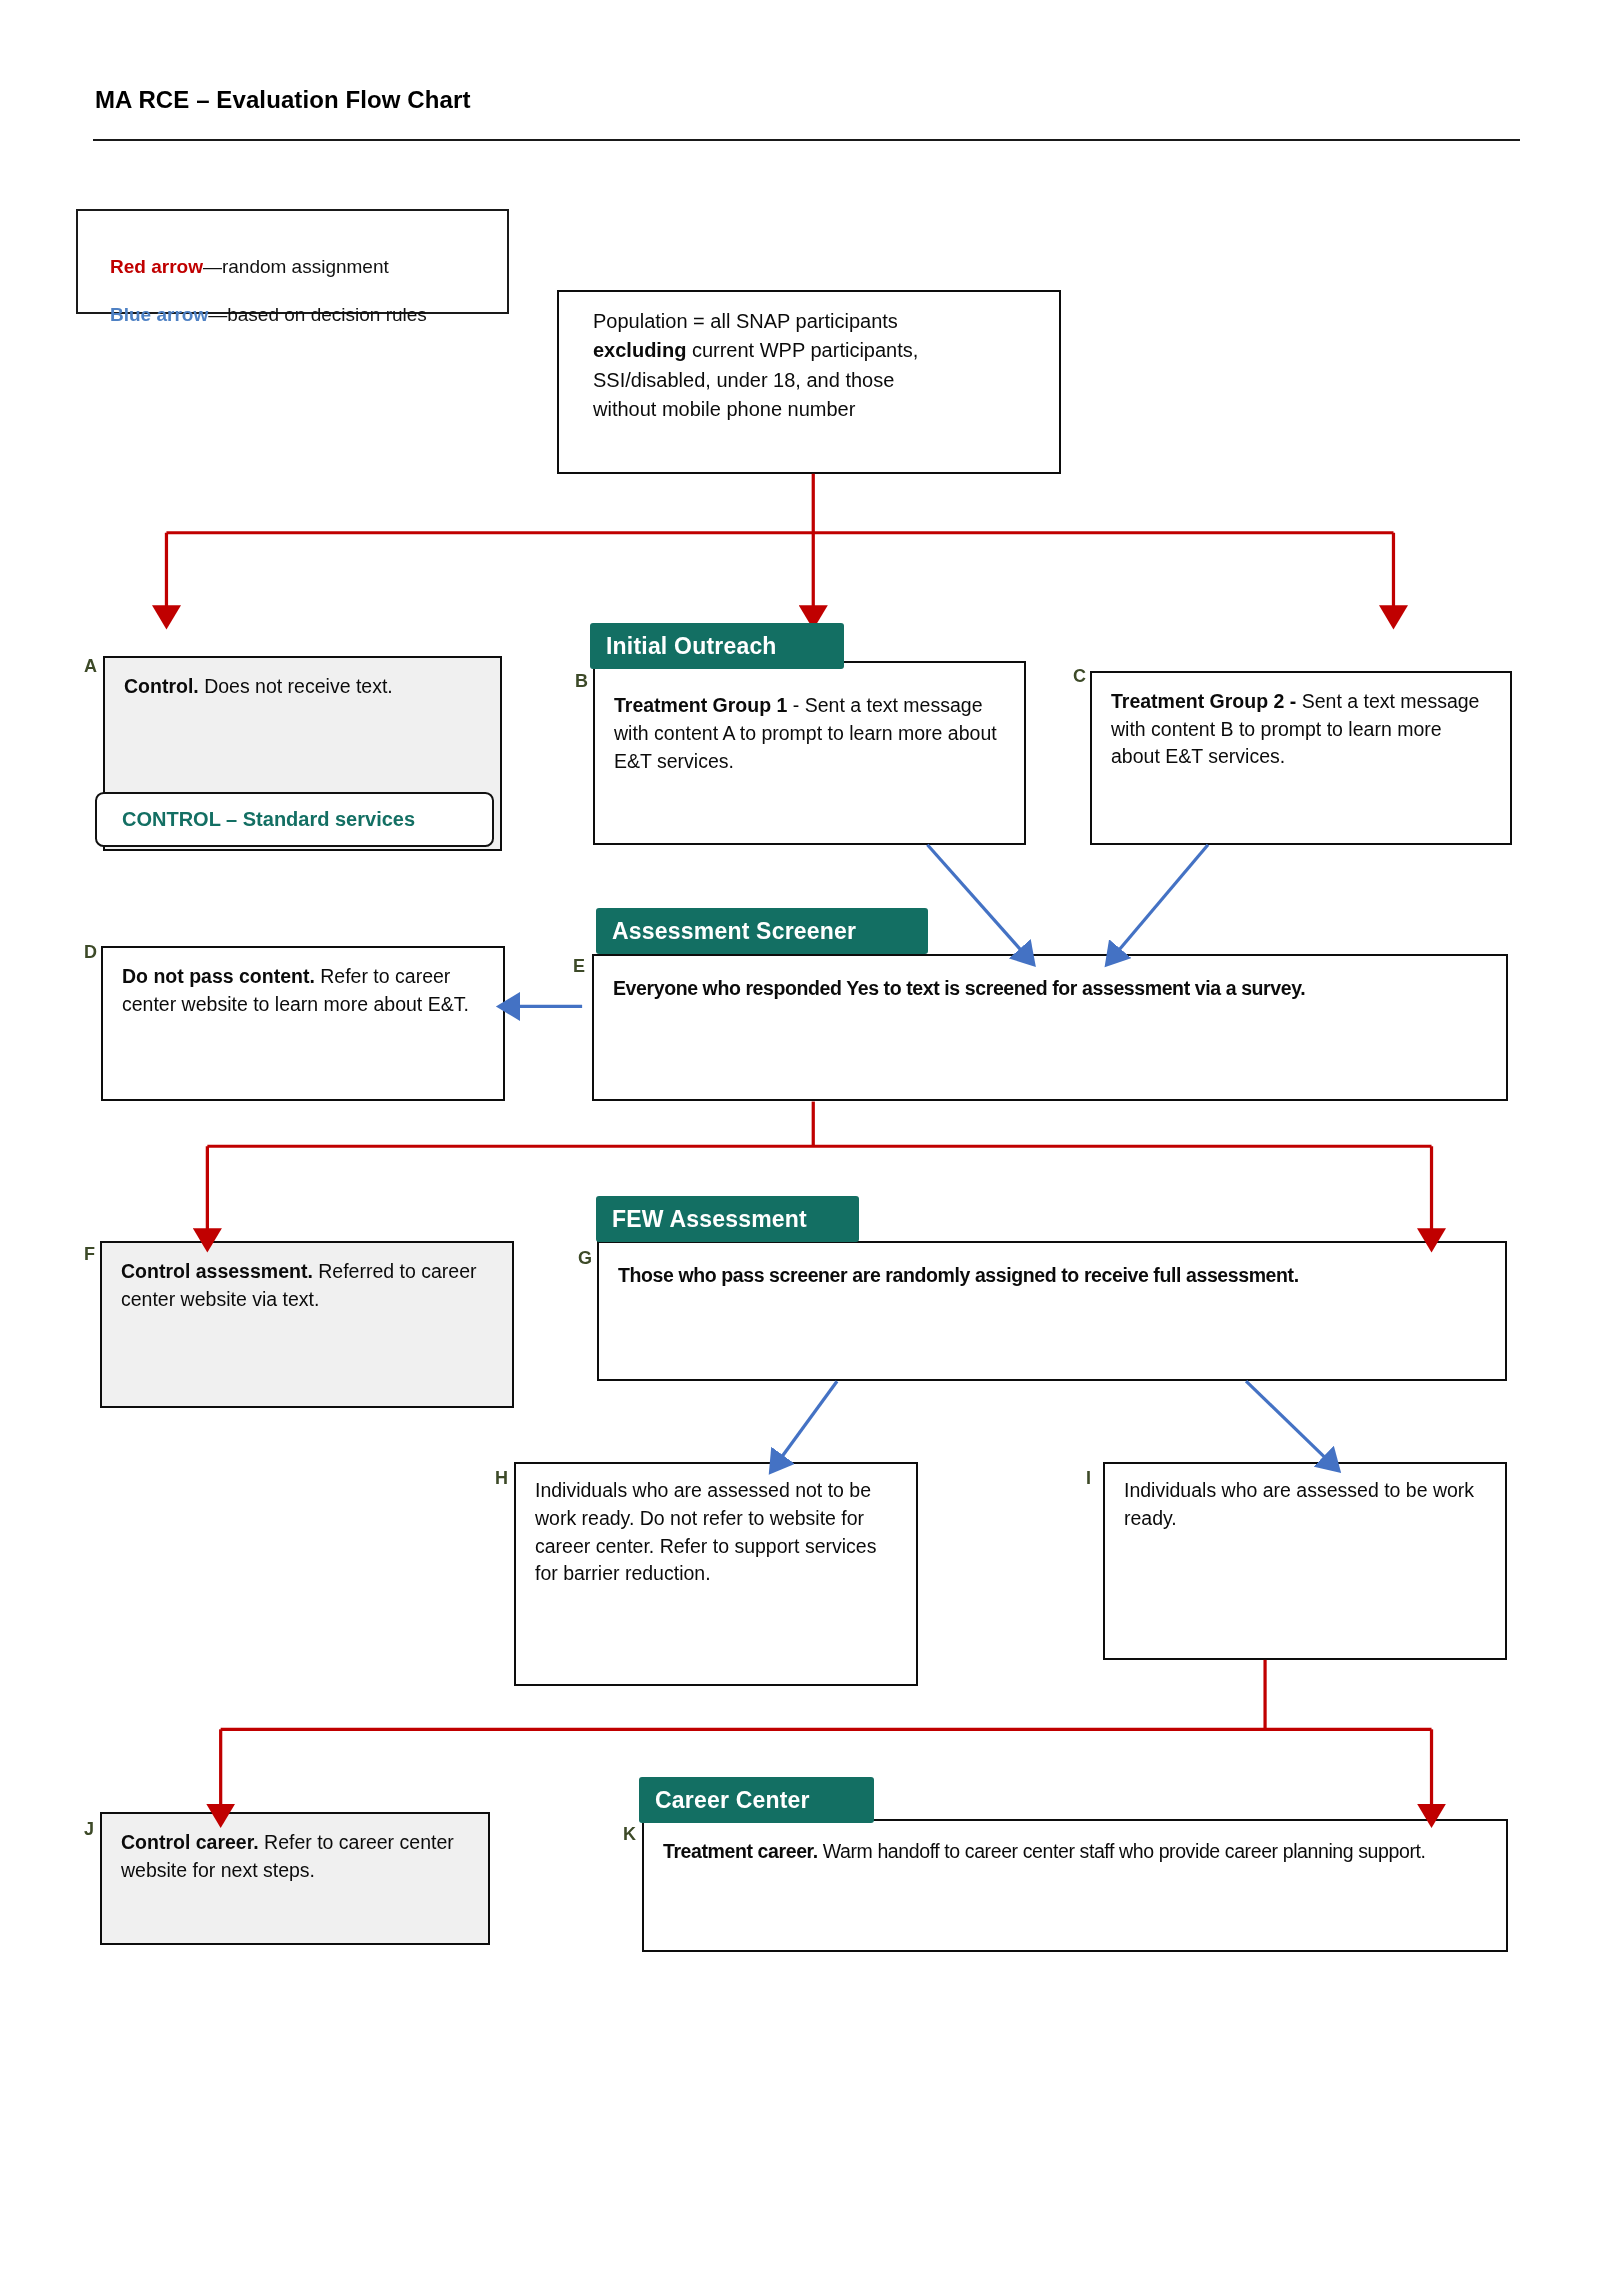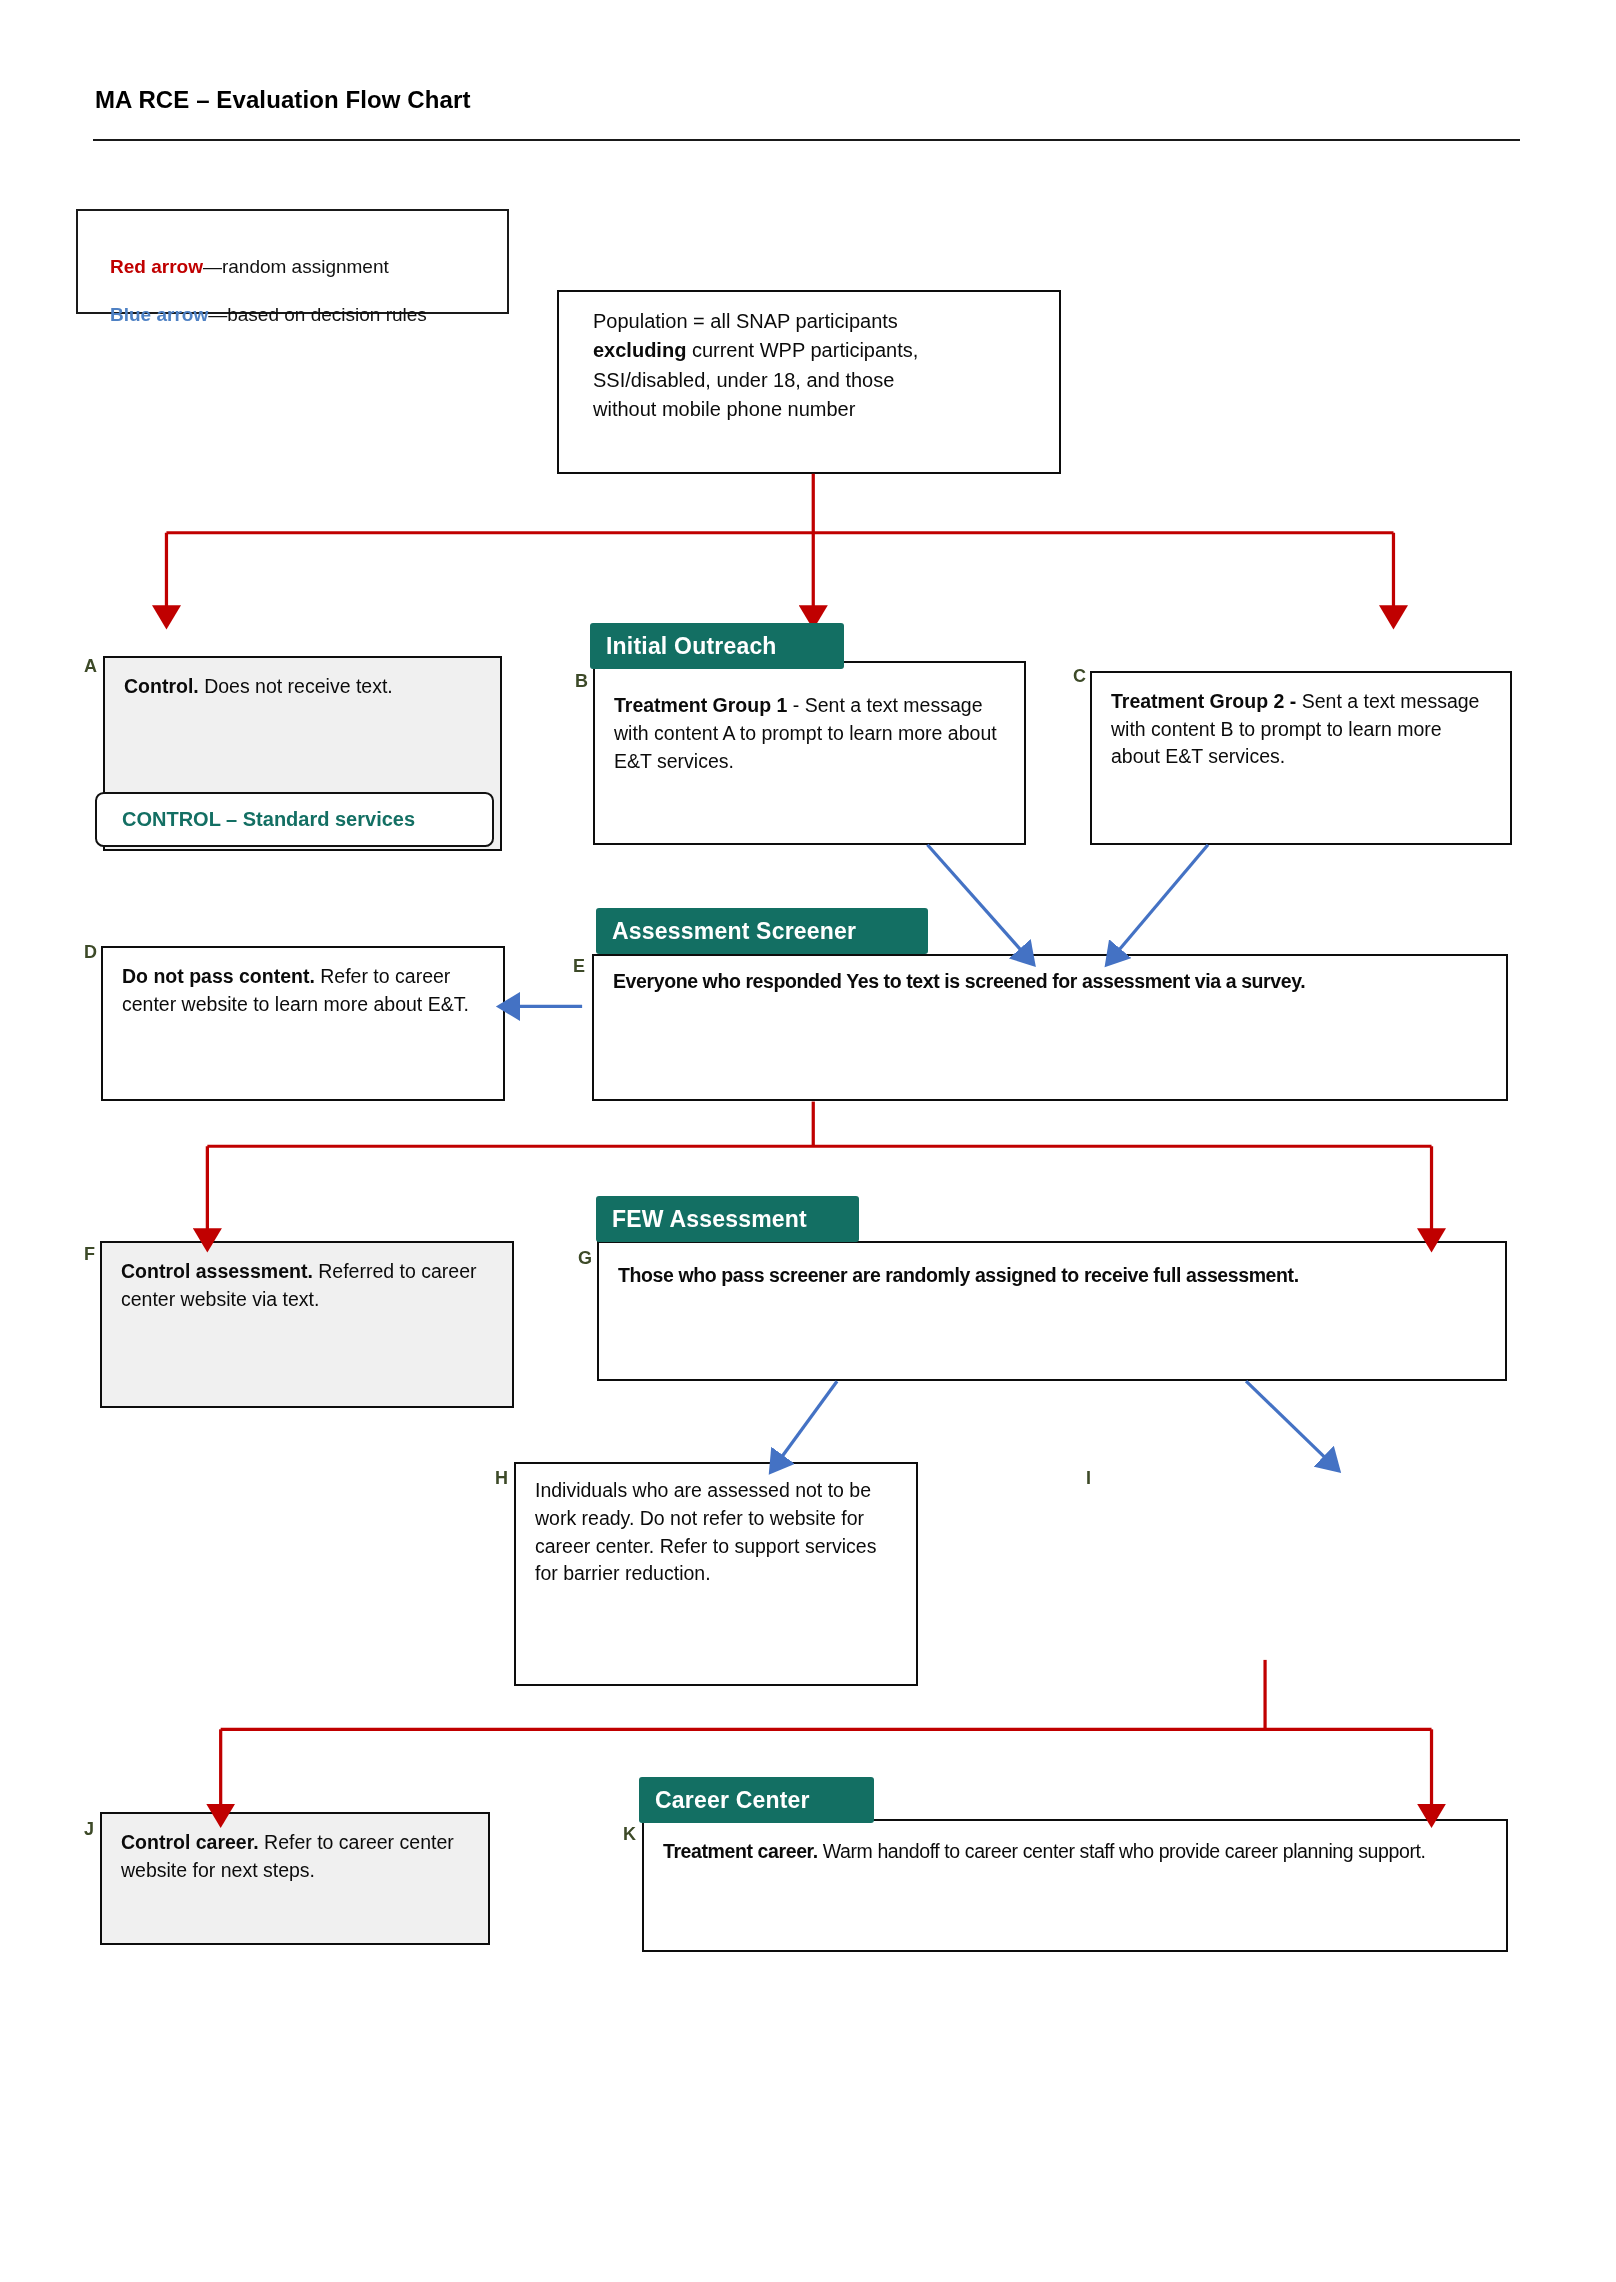--- a/index.html
+++ b/index.html
@@ -144,21 +144,21 @@
   <div class="lbl" style="left:84px;top:942px;">D</div>
   <div class="box" style="left:101px;top:946px;width:404px;height:155px;">
     <div class="txt"><b>Do not pass content.</b><span> Refer to career center website to learn more about E&amp;T.</span></div>
   </div>
 
   <div class="tab" style="left:596px;top:908px;width:332px;">
     <span>Assessment Screener</span>
   </div>
   <div class="lbl" style="left:573px;top:956px;">E</div>
   <div class="box cond" style="left:592px;top:954px;width:916px;height:147px;">
-    <div class="txt" style="top:12px;"><span>Everyone who responded Yes to text is screened for assessment via a survey.</span></div>
+    <div class="txt" style="top:19px;"><span>Everyone who responded Yes to text is screened for assessment via a survey.</span></div>
   </div>
 
   <div class="lbl" style="left:84px;top:1244px;">F</div>
   <div class="box gray" style="left:100px;top:1241px;width:414px;height:167px;">
     <div class="txt"><b>Control assessment.</b><span> Referred to career center website via text.</span></div>
   </div>
 
   <div class="tab" style="left:596px;top:1196px;width:263px;">
     <span>FEW Assessment</span>
   </div>
@@ -166,20 +166,23 @@
   <div class="box cond" style="left:597px;top:1241px;width:910px;height:140px;">
     <div class="txt" style="top:19px;"><span>Those who pass screener are randomly assigned to receive full assessment.</span></div>
   </div>
 
   <div class="lbl" style="left:495px;top:1468px;">H</div>
   <div class="box" style="left:514px;top:1462px;width:404px;height:224px;">
     <div class="txt" style="top:13.3px;"><span>Individuals who are assessed not to be work ready. Do not refer to website for career center. Refer to support services for barrier reduction.</span></div>
   </div>
 
   <div class="lbl" style="left:1086px;top:1468px;">I</div>
+  <div class="box" style="left:1103px;top:1462px;width:404px;height:198px;">
+    <div class="txt" style="top:13.3px;"><span>Individuals who are assessed to be work ready.</span></div>
+  </div>
 
   <div class="lbl" style="left:84px;top:1819px;">J</div>
   <div class="box gray" style="left:100px;top:1812px;width:390px;height:133px;">
     <div class="txt"><b>Control career.</b><span> Refer to career center website for next steps.</span></div>
   </div>
 
   <div class="tab" style="left:639px;top:1777px;width:235px;">
     <span>Career Center</span>
   </div>
   <div class="lbl" style="left:623px;top:1824px;">K</div>

